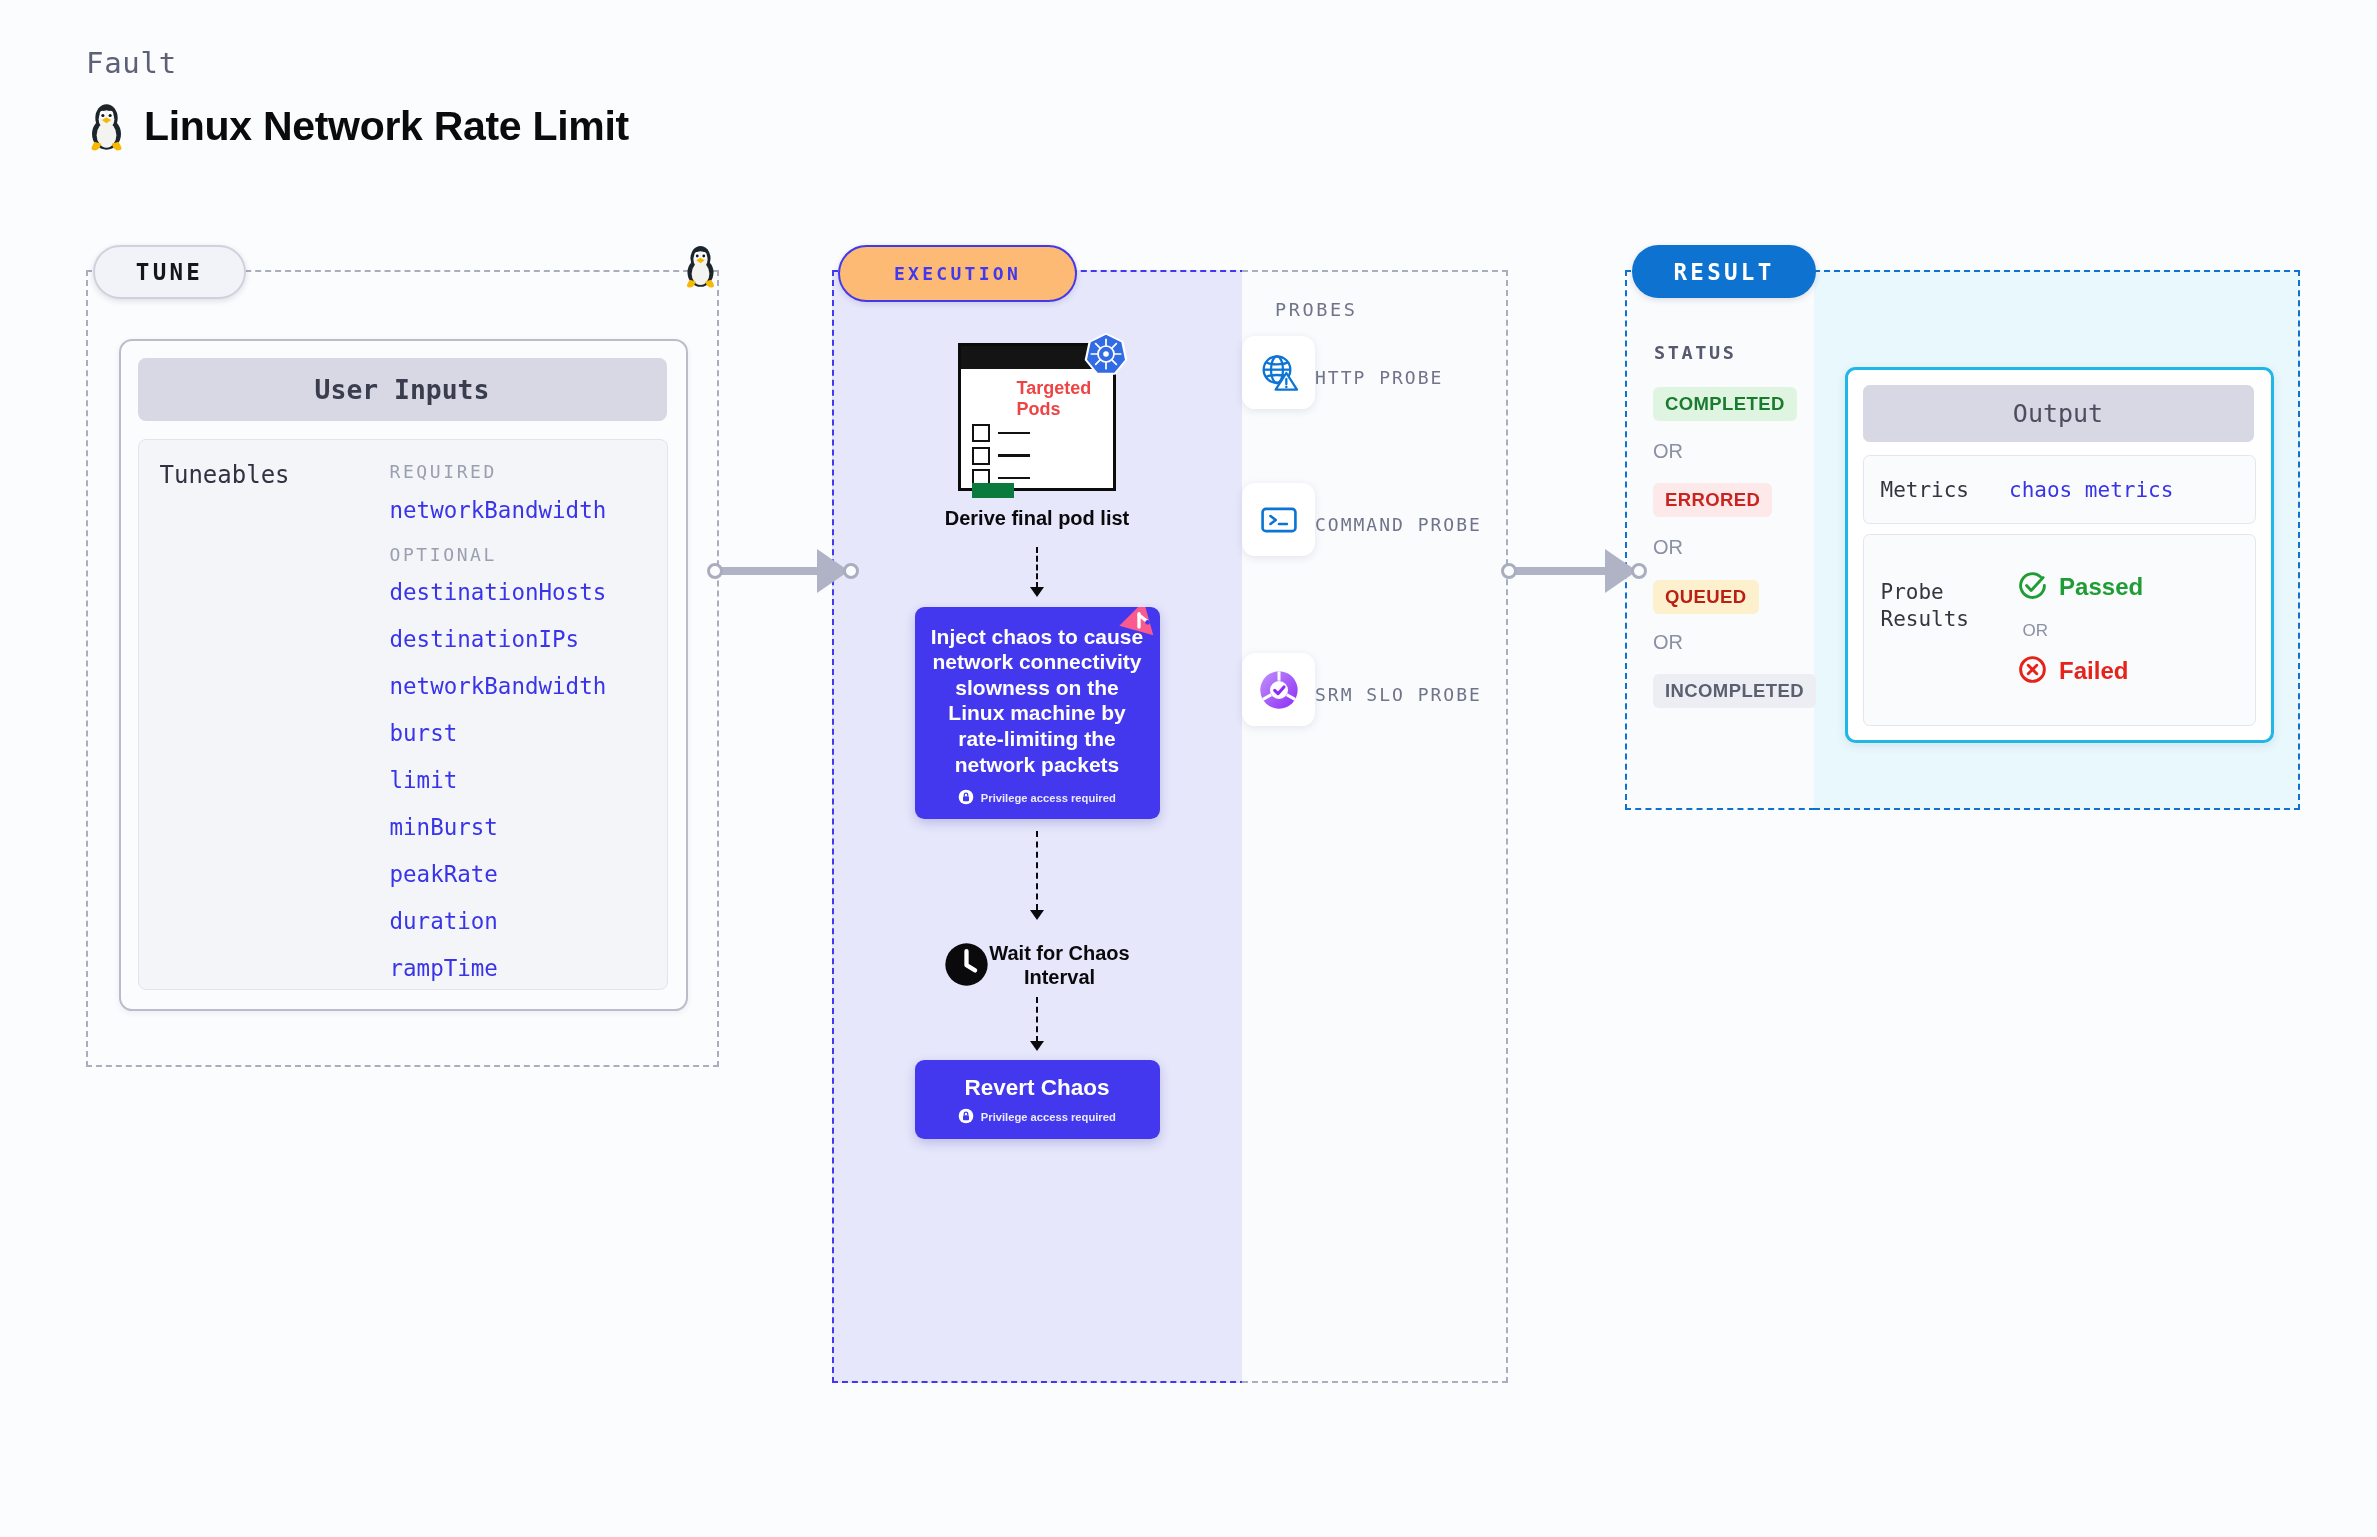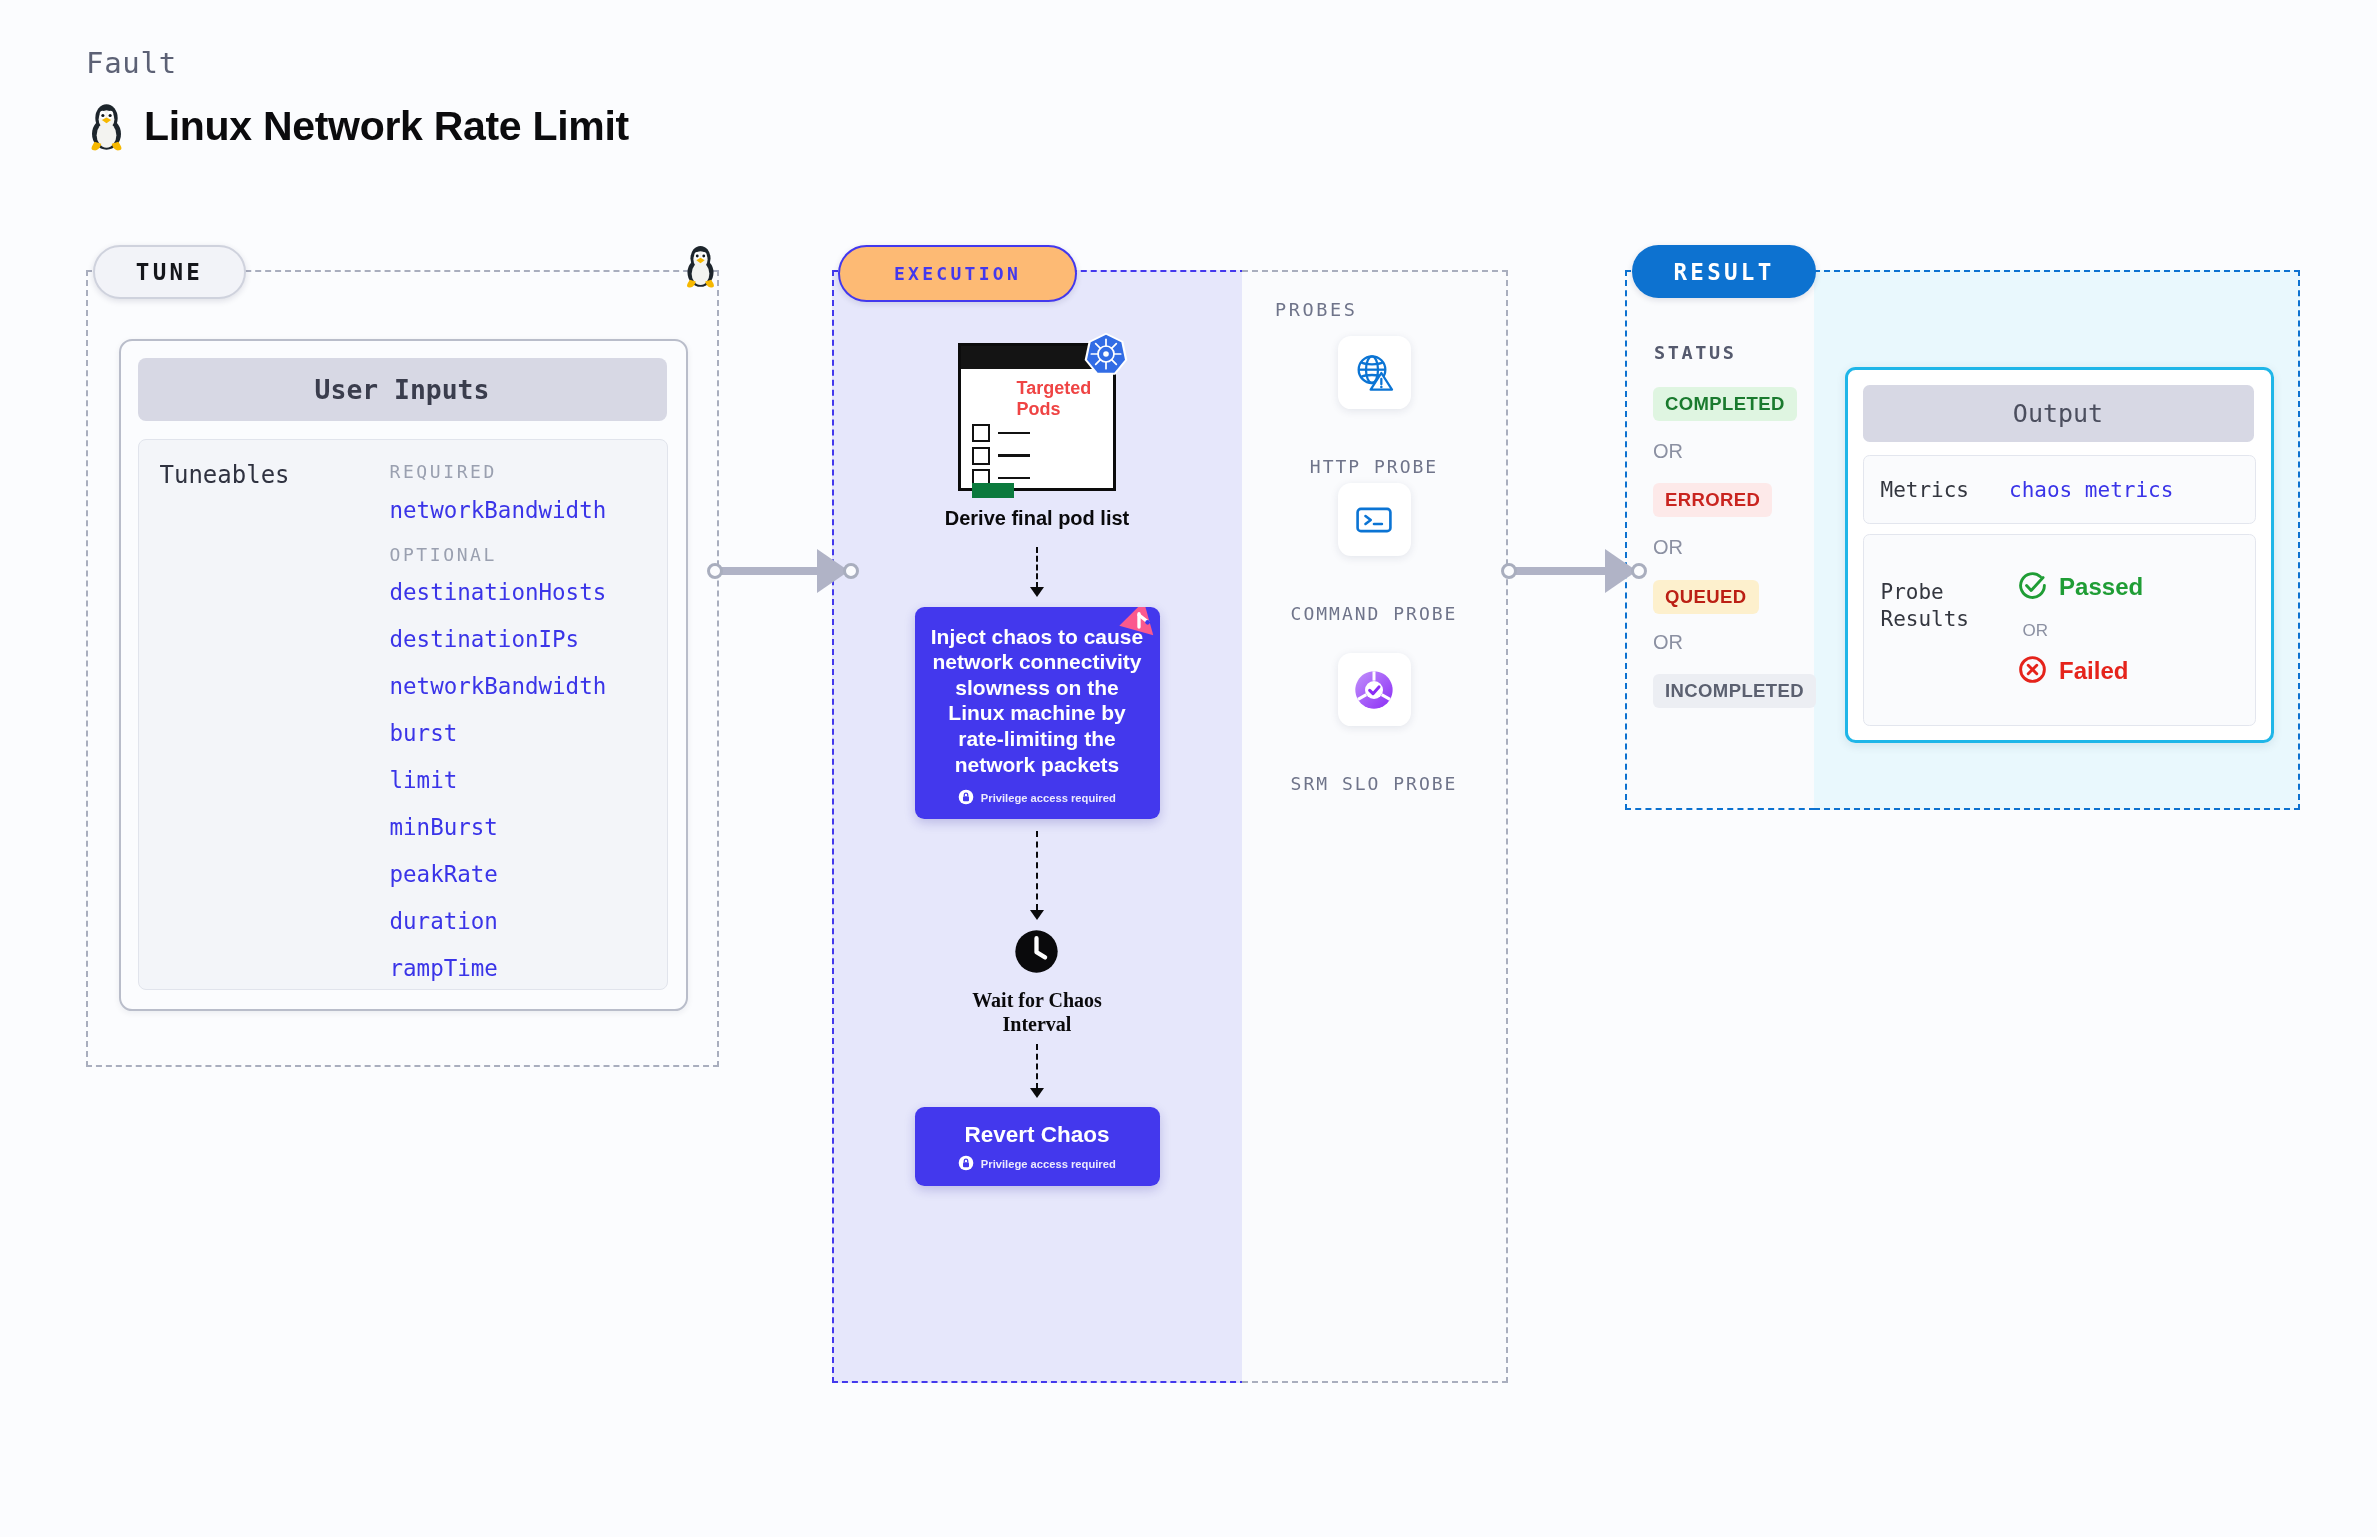--- a/index.html
+++ b/index.html
@@ -143,40 +143,40 @@
   }
   #inject-text{
     color:#ffffff;font-size:21px;font-weight:700;line-height:1.22;text-align:center;
   }
   .priv-row{
     display:flex;align-items:center;justify-content:center;gap:6.6px;margin-top:12px;
   }
   .priv-text{color:#eceafd;font-size:11.2px;font-weight:600;}
   #litmus-corner{position:absolute;right:-5.3px;top:-8px;}
 
-  #clock-wrap{display:flex;flex-direction:column;align-items:center;font-family:Liberation Serif, serif;}
+  #clock-wrap{display:flex;flex-direction:row;align-items:flex-end;}
   #wait-label{
     margin-top:12px;font-size:20px;font-weight:700;color:#0a0a0c;text-align:center;line-height:1.2;
   }
 
   #revert-card{
     position:relative;width:245px;border-radius:9.3px;background:#4338ed;
     box-shadow:0 4px 10.6px rgba(40,30,160,.22);
     padding:14.5px 14.5px 13.2px;box-sizing:border-box;text-align:center;
   }
   #revert-title{color:#fff;font-size:22.5px;font-weight:700;}
 
   
   #probes-title{
     position:absolute;left:1275px;top:299px;
     font-family:"DejaVu Sans Mono",monospace;font-size:18.5px;color:#6f748a;letter-spacing:2.6px;
   }
   .probe{
     position:absolute;width:264px;left:1242px;
-    display:flex;flex-direction:column;align-items:center;gap:34px;
+    display:flex;flex-direction:row;align-items:center;
   }
   .probe-icon-box{
     width:73px;height:73px;border-radius:13.2px;background:#ffffff;
     box-shadow:0 2px 8px rgba(30,38,80,.10);
     display:flex;align-items:center;justify-content:center;
   }
   .probe-label{
     margin-top:12px;font-family:"DejaVu Sans Mono",monospace;
     font-size:18px;color:#6f748a;letter-spacing:2px;text-align:center;line-height:1.35;
   }

